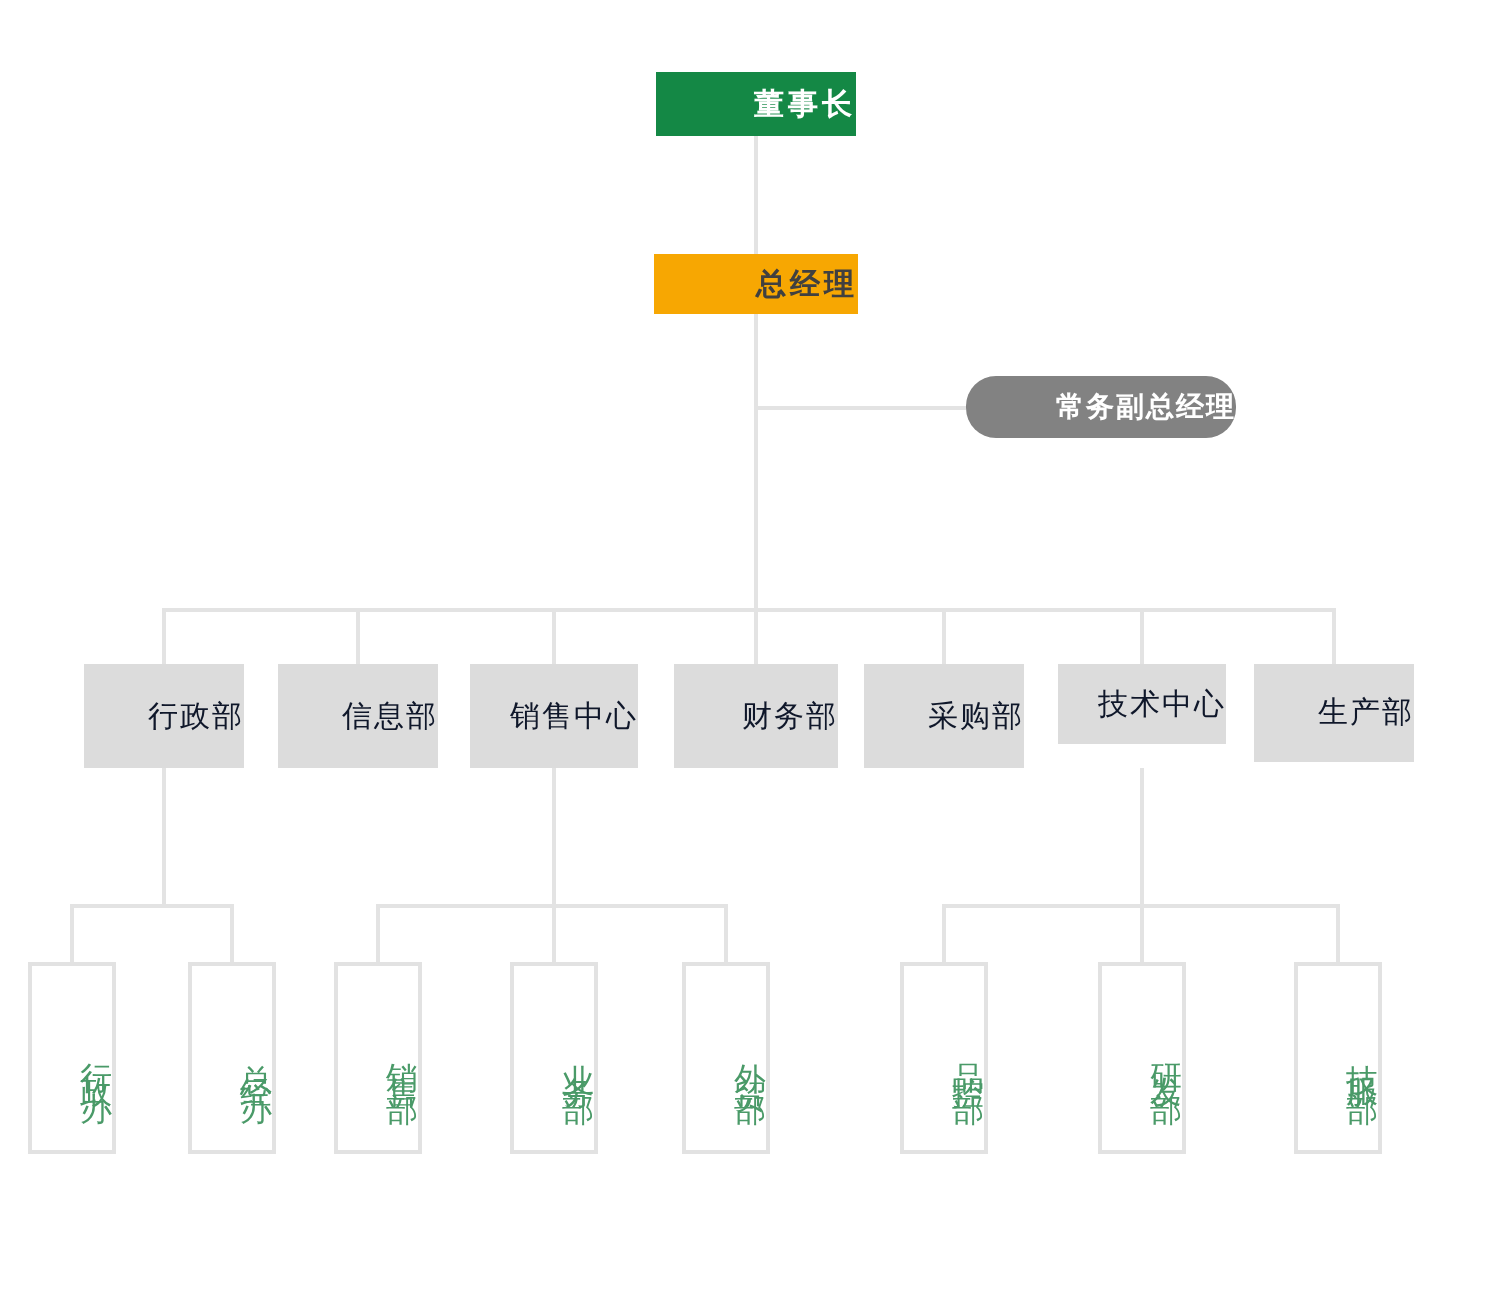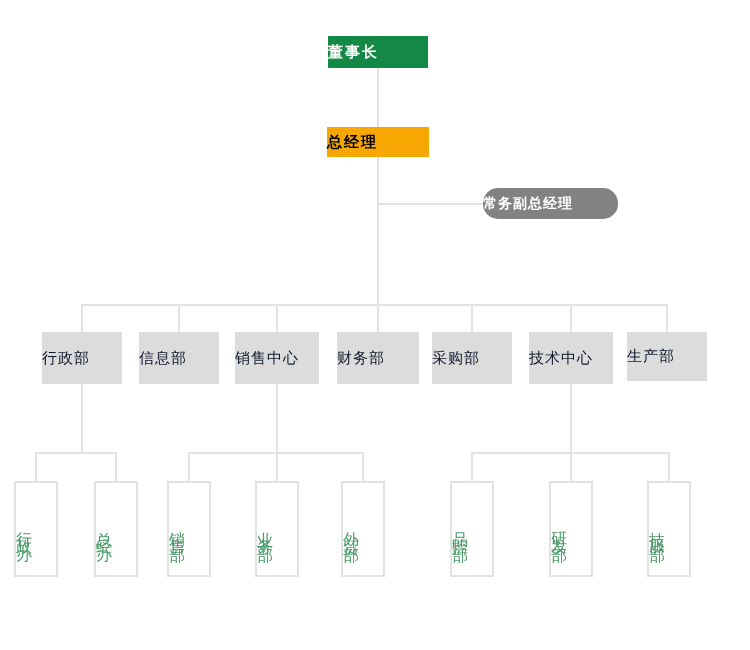--- a/index.html
+++ b/index.html
@@ -18,34 +18,34 @@
   .line {
     position: absolute;
     background: #e3e3e3;
   }
   .line.v { width: 2px; }
   .line.h { height: 2px; }
   .node {
     position: absolute;
     display: flex;
     align-items: center;
-    justify-content: flex-start;
+    justify-content: flex-end;
     box-sizing: border-box;
     text-align: center;
   }
   .node.chairman {
     background: #148845;
     color: #ffffff;
     font-size: 15px;
     font-weight: bold;
     letter-spacing: 2px;
   }
   .node.gm {
     background: #f7a702;
-    color: #000000;
+    color: #404040;
     font-size: 15px;
     font-weight: bold;
     letter-spacing: 2px;
   }
   .node.deputy {
     background: #828282;
     color: #ffffff;
     font-size: 14px;
     font-weight: bold;
     letter-spacing: 1px;
@@ -125,21 +125,21 @@
   </div>
   <div class="node dept" style="left:235px;top:332px;width:84px;height:52px">
     <span>销售中心</span>
   </div>
   <div class="node dept" style="left:337px;top:332px;width:82px;height:52px">
     <span>财务部</span>
   </div>
   <div class="node dept" style="left:432px;top:332px;width:80px;height:52px">
     <span>采购部</span>
   </div>
-  <div class="node dept" style="left:529px;top:332px;width:84px;height:52px">
+  <div class="node dept" style="left:529px;top:332px;width:84px;height:40px">
     <span>技术中心</span>
   </div>
   <div class="node dept" style="left:627px;top:332px;width:80px;height:49px">
     <span>生产部</span>
   </div>
 
   <div class="node sub" style="left:14px;top:481px;width:44px;height:96px">
     <span class="vtext">行政办</span>
   </div>
   <div class="node sub" style="left:94px;top:481px;width:44px;height:96px">

